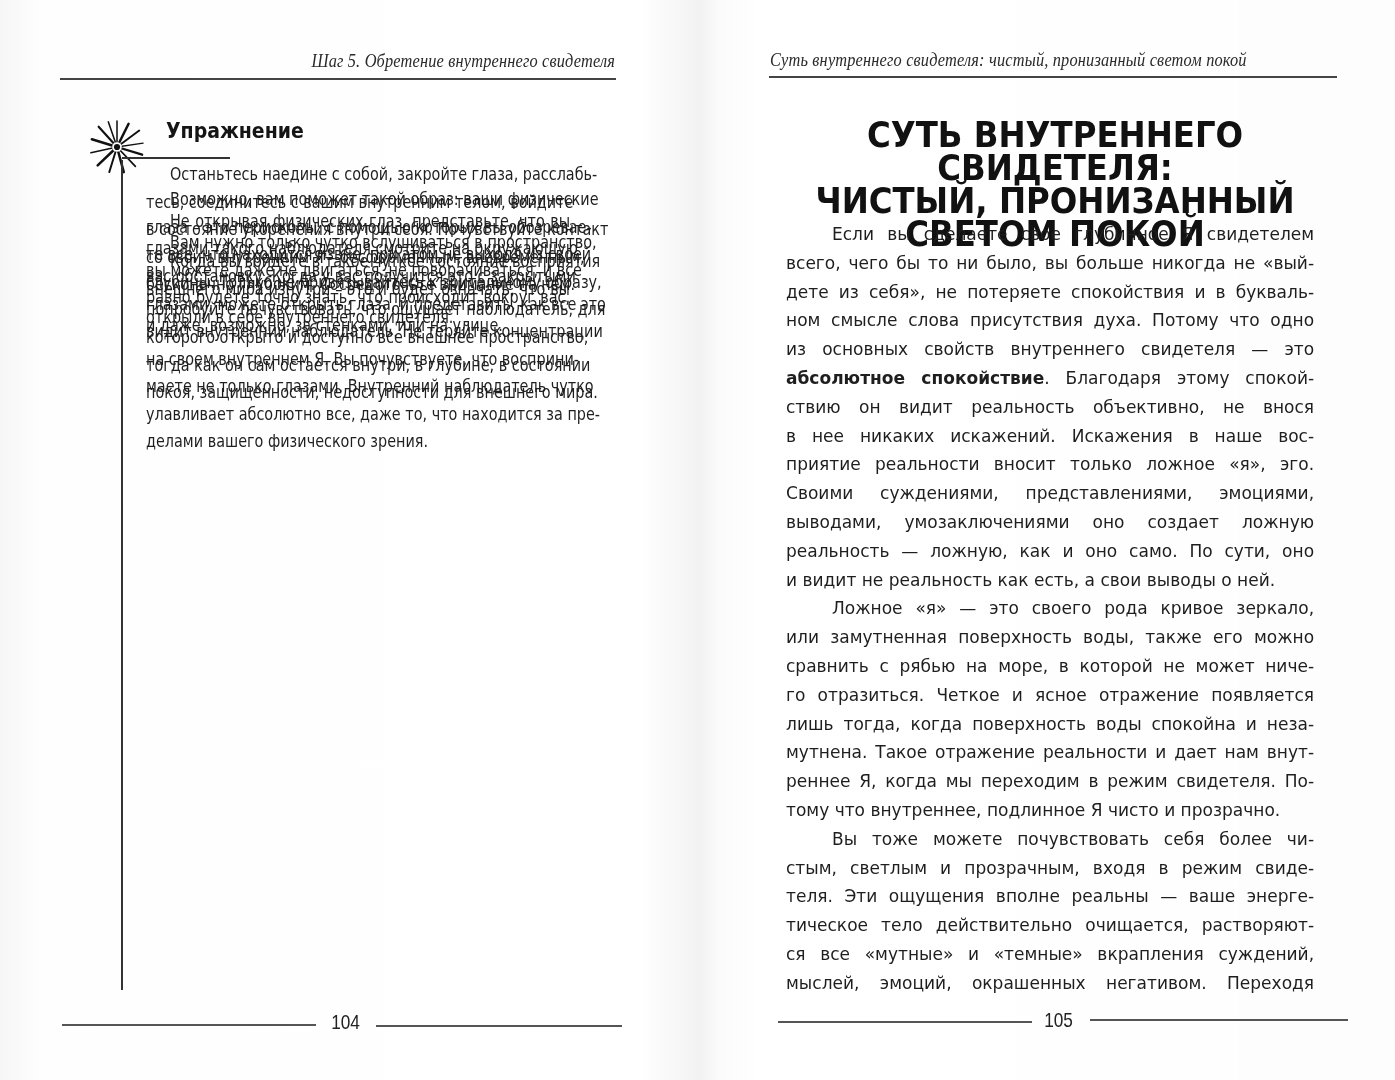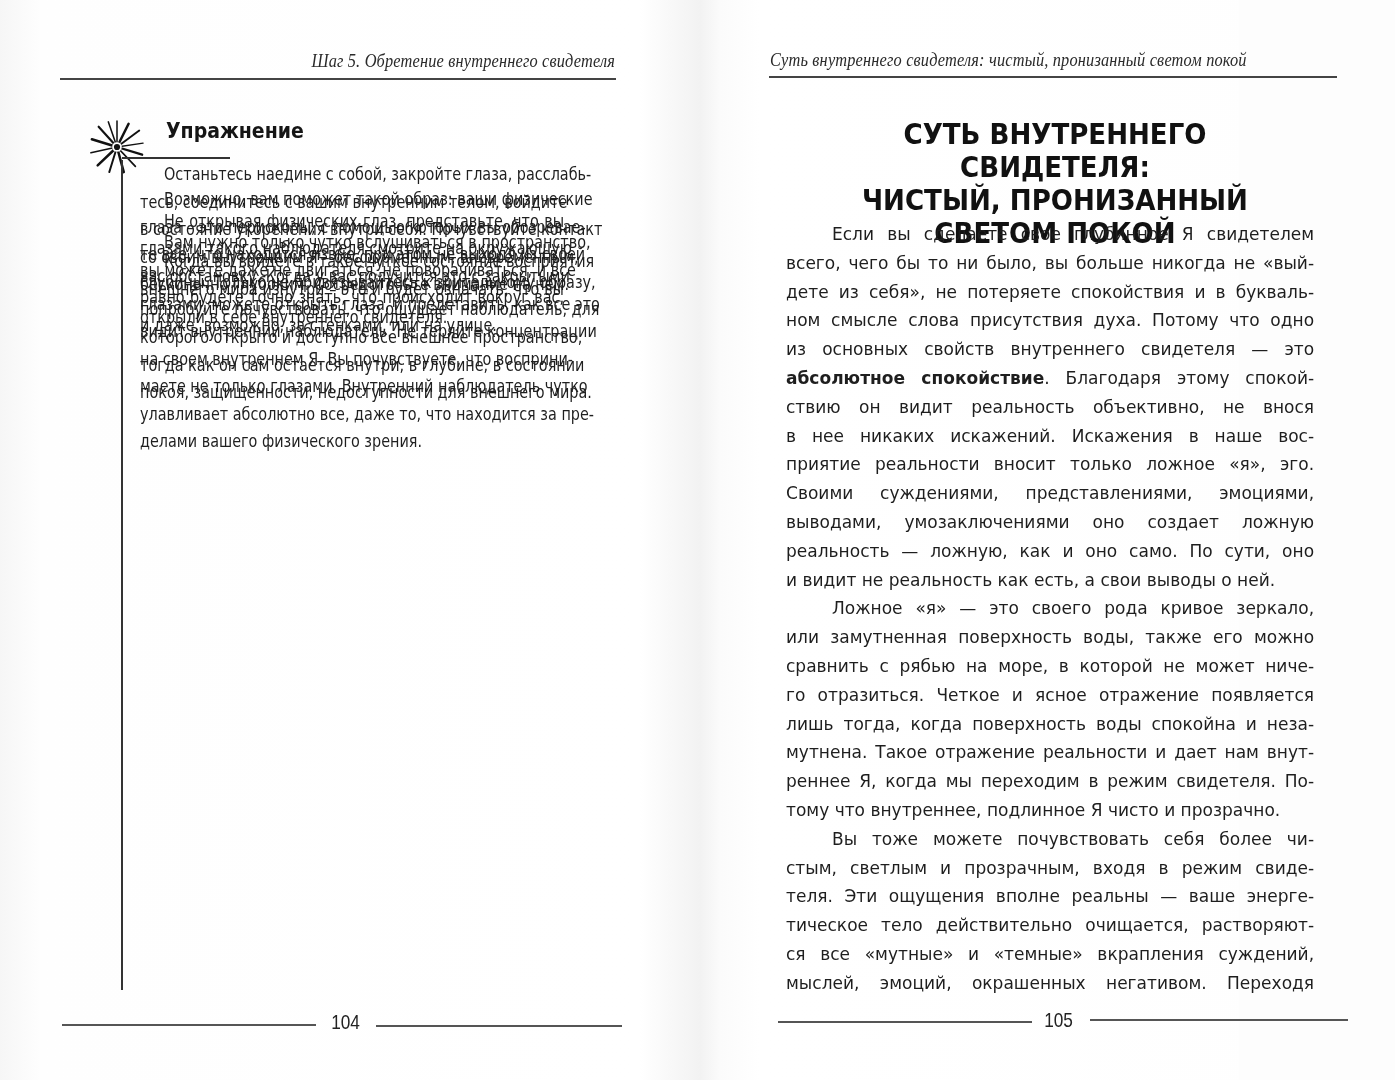--- a/index.html
+++ b/index.html
@@ -88,21 +88,21 @@
     .title-rule {
       position: absolute;
       left: 122px;
       top: 157px;
       width: 108px;
       height: 1.5px;
       background: #333;
     }
     .left-body {
       position: absolute;
-      left: 140px;
+      left: 146px;
       top: 160px;
       width: 424px;
     }
     .left-body p {
       margin: 0 0 11px 0;
       font-family: "DejaVu Sans", sans-serif;
       font-size: 18px;
       line-height: 27.6px;
       color: #1f1f1f;
       text-align: justify;
@@ -127,21 +127,21 @@
 
     
     .section-title {
       position: absolute;
       left: 88px;
       width: 540px;
       top: 118px;
       text-align: center;
       font-family: "DejaVu Sans", sans-serif;
       font-weight: bold;
-      font-size: 29px;
+      font-size: 36px;
       line-height: 33px;
       color: #111;
     }
     .section-title span {
       display: block;
       transform: scaleX(0.9);
     }
     .right-body {
       position: absolute;
       left: 89px;

